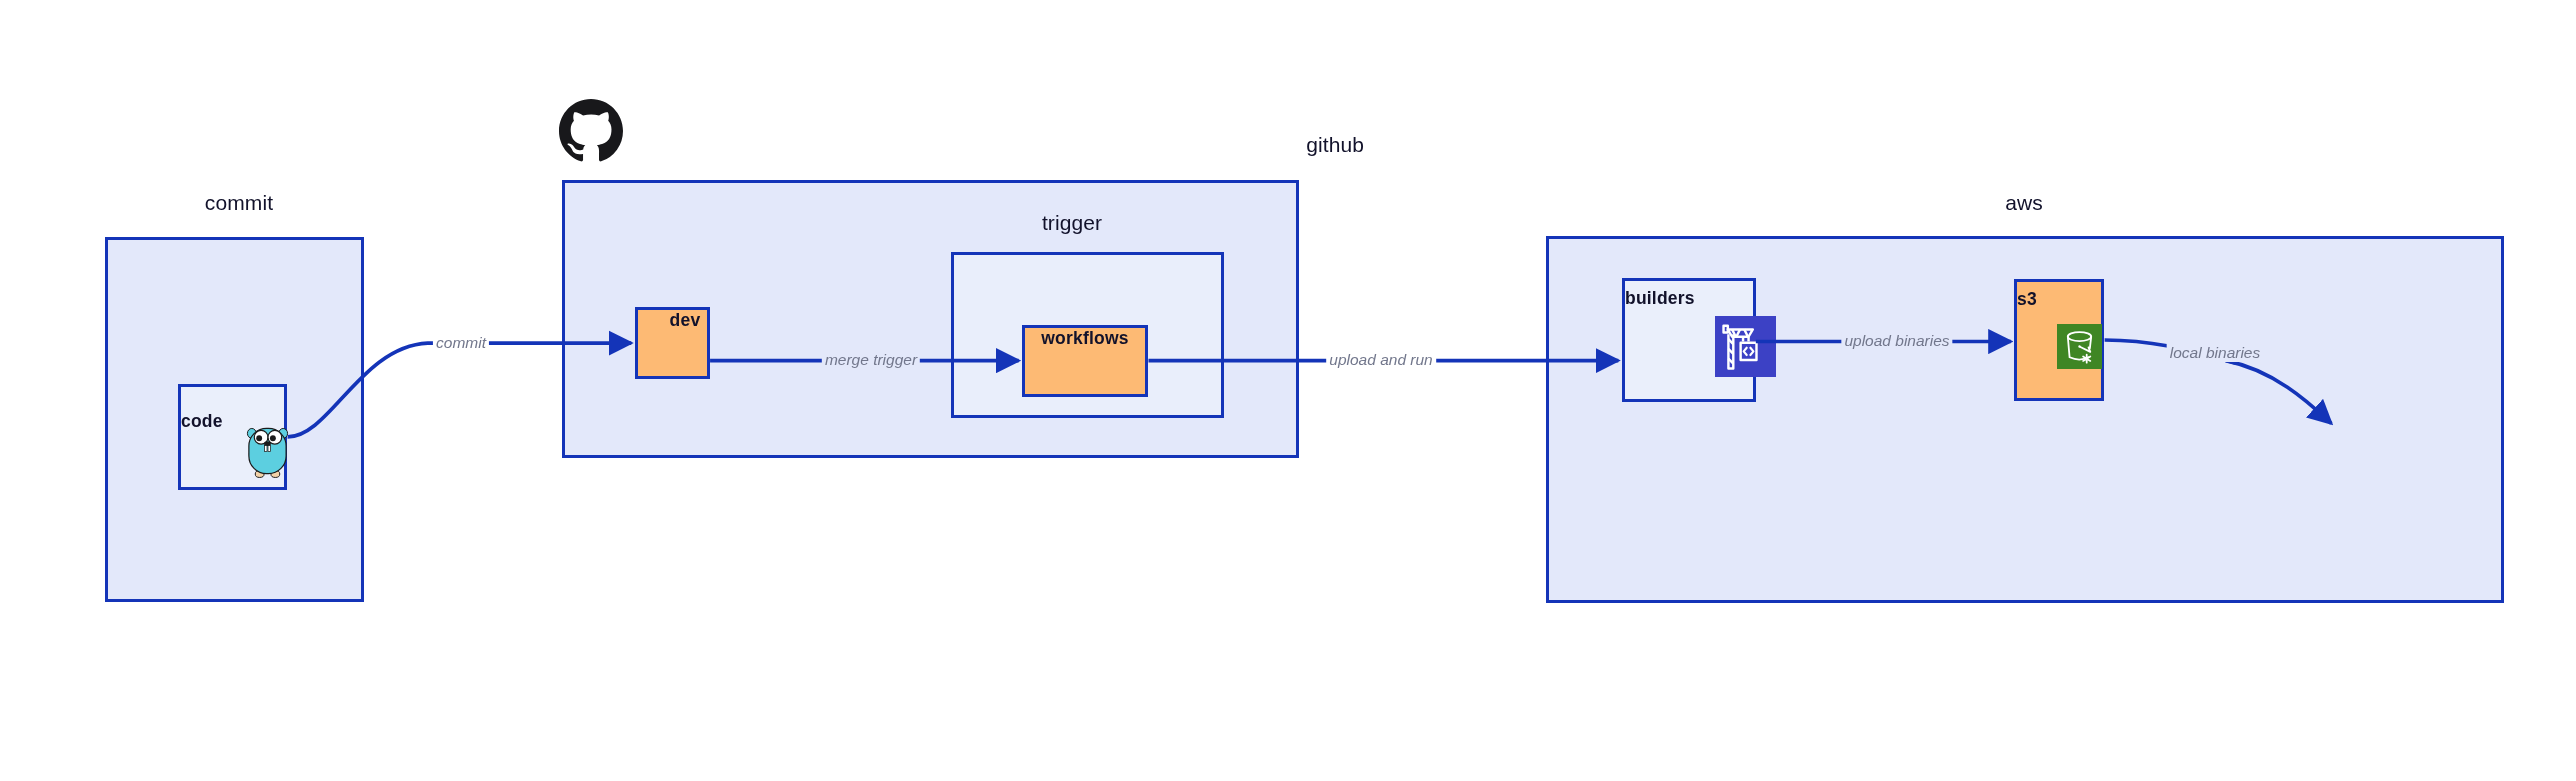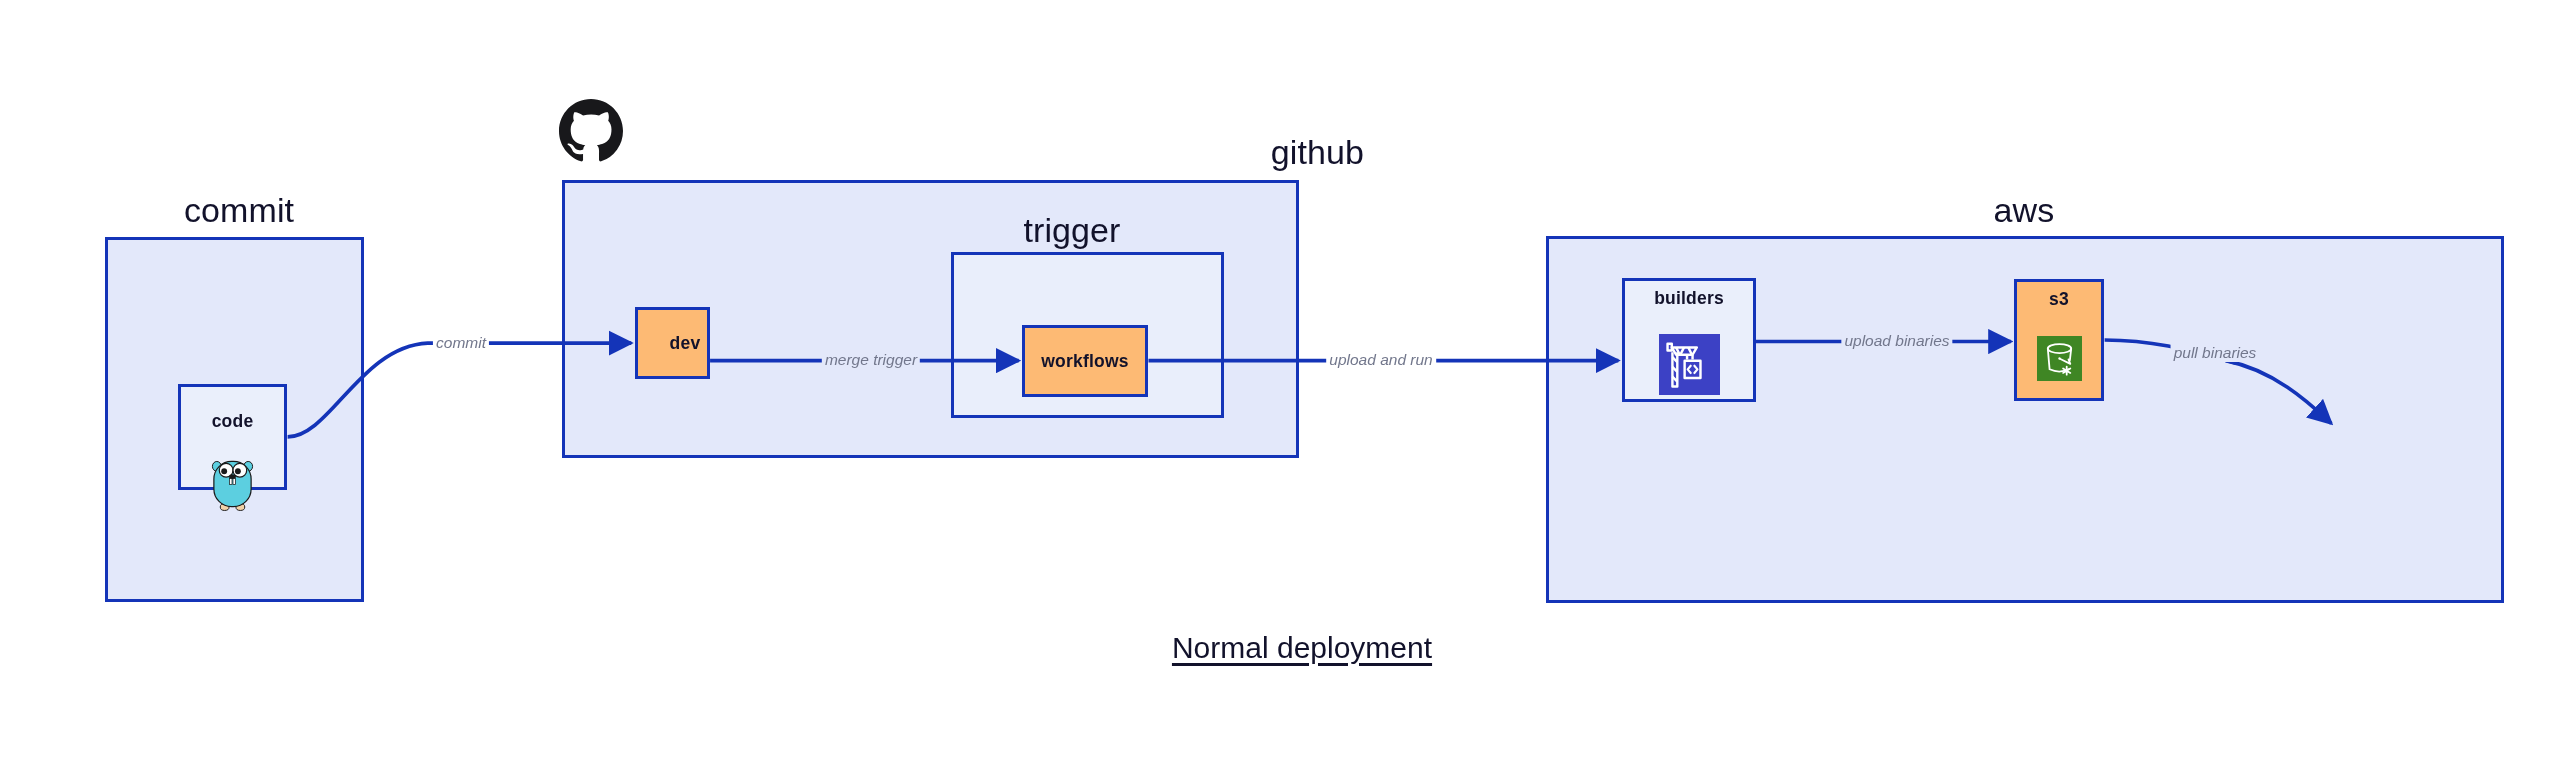--- a/index.html
+++ b/index.html
@@ -23,35 +23,34 @@
     box-sizing: border-box;
     border: 3.6px solid #1434b8;
     background: #e3e8fa;
   }
   .group.inner {
     background: #e9eefb;
   }
   .group-label {
     position: absolute;
     color: #12122b;
-    font-size: 34px;
+    font-size: 21px;
     font-weight: 400;
     letter-spacing: 0.1px;
     white-space: nowrap;
     text-align: center;
   }
   
   .node {
     position: absolute;
     box-sizing: border-box;
     border: 3.1px solid #1434b8;
     background: #eaeffb;
     display: flex;
-    flex-direction: column;
-    align-items: center;
+    flex-direction: row;
     gap: 20px;
   }
   .node.pale { background: #fdba74; }
   .node-label {
     color: #12122b;
     font-size: 17.5px;
     font-weight: bold;
     letter-spacing: 0.2px;
     white-space: nowrap;
   }
@@ -215,18 +214,17 @@
   </svg>
 
   <div class="edge-label onwhite" style="left:453px; top:343px;margin-left:8px;">commit</div>
 
   <div class="edge-label ongroup" style="left:871px; top:360px;">merge trigger</div>
 
   <div class="edge-label onwhite" style="left:1381px; top:360px;">upload and run</div>
 
   <div class="edge-label ongroup" style="left:1897px; top:341px;">upload binaries</div>
 
-  <div class="edge-label ongroup" style="left:2215px; top:353px;">pull binaries</div>
-
-  <div id="caption" style="left:1302px; top:631px;">Normal deployment</div>
+  <div class="edge-label ongroup" style="left:2215px; top:353px;">local binaries</div>
+
 
 </div>
 
 
 </body></html>

